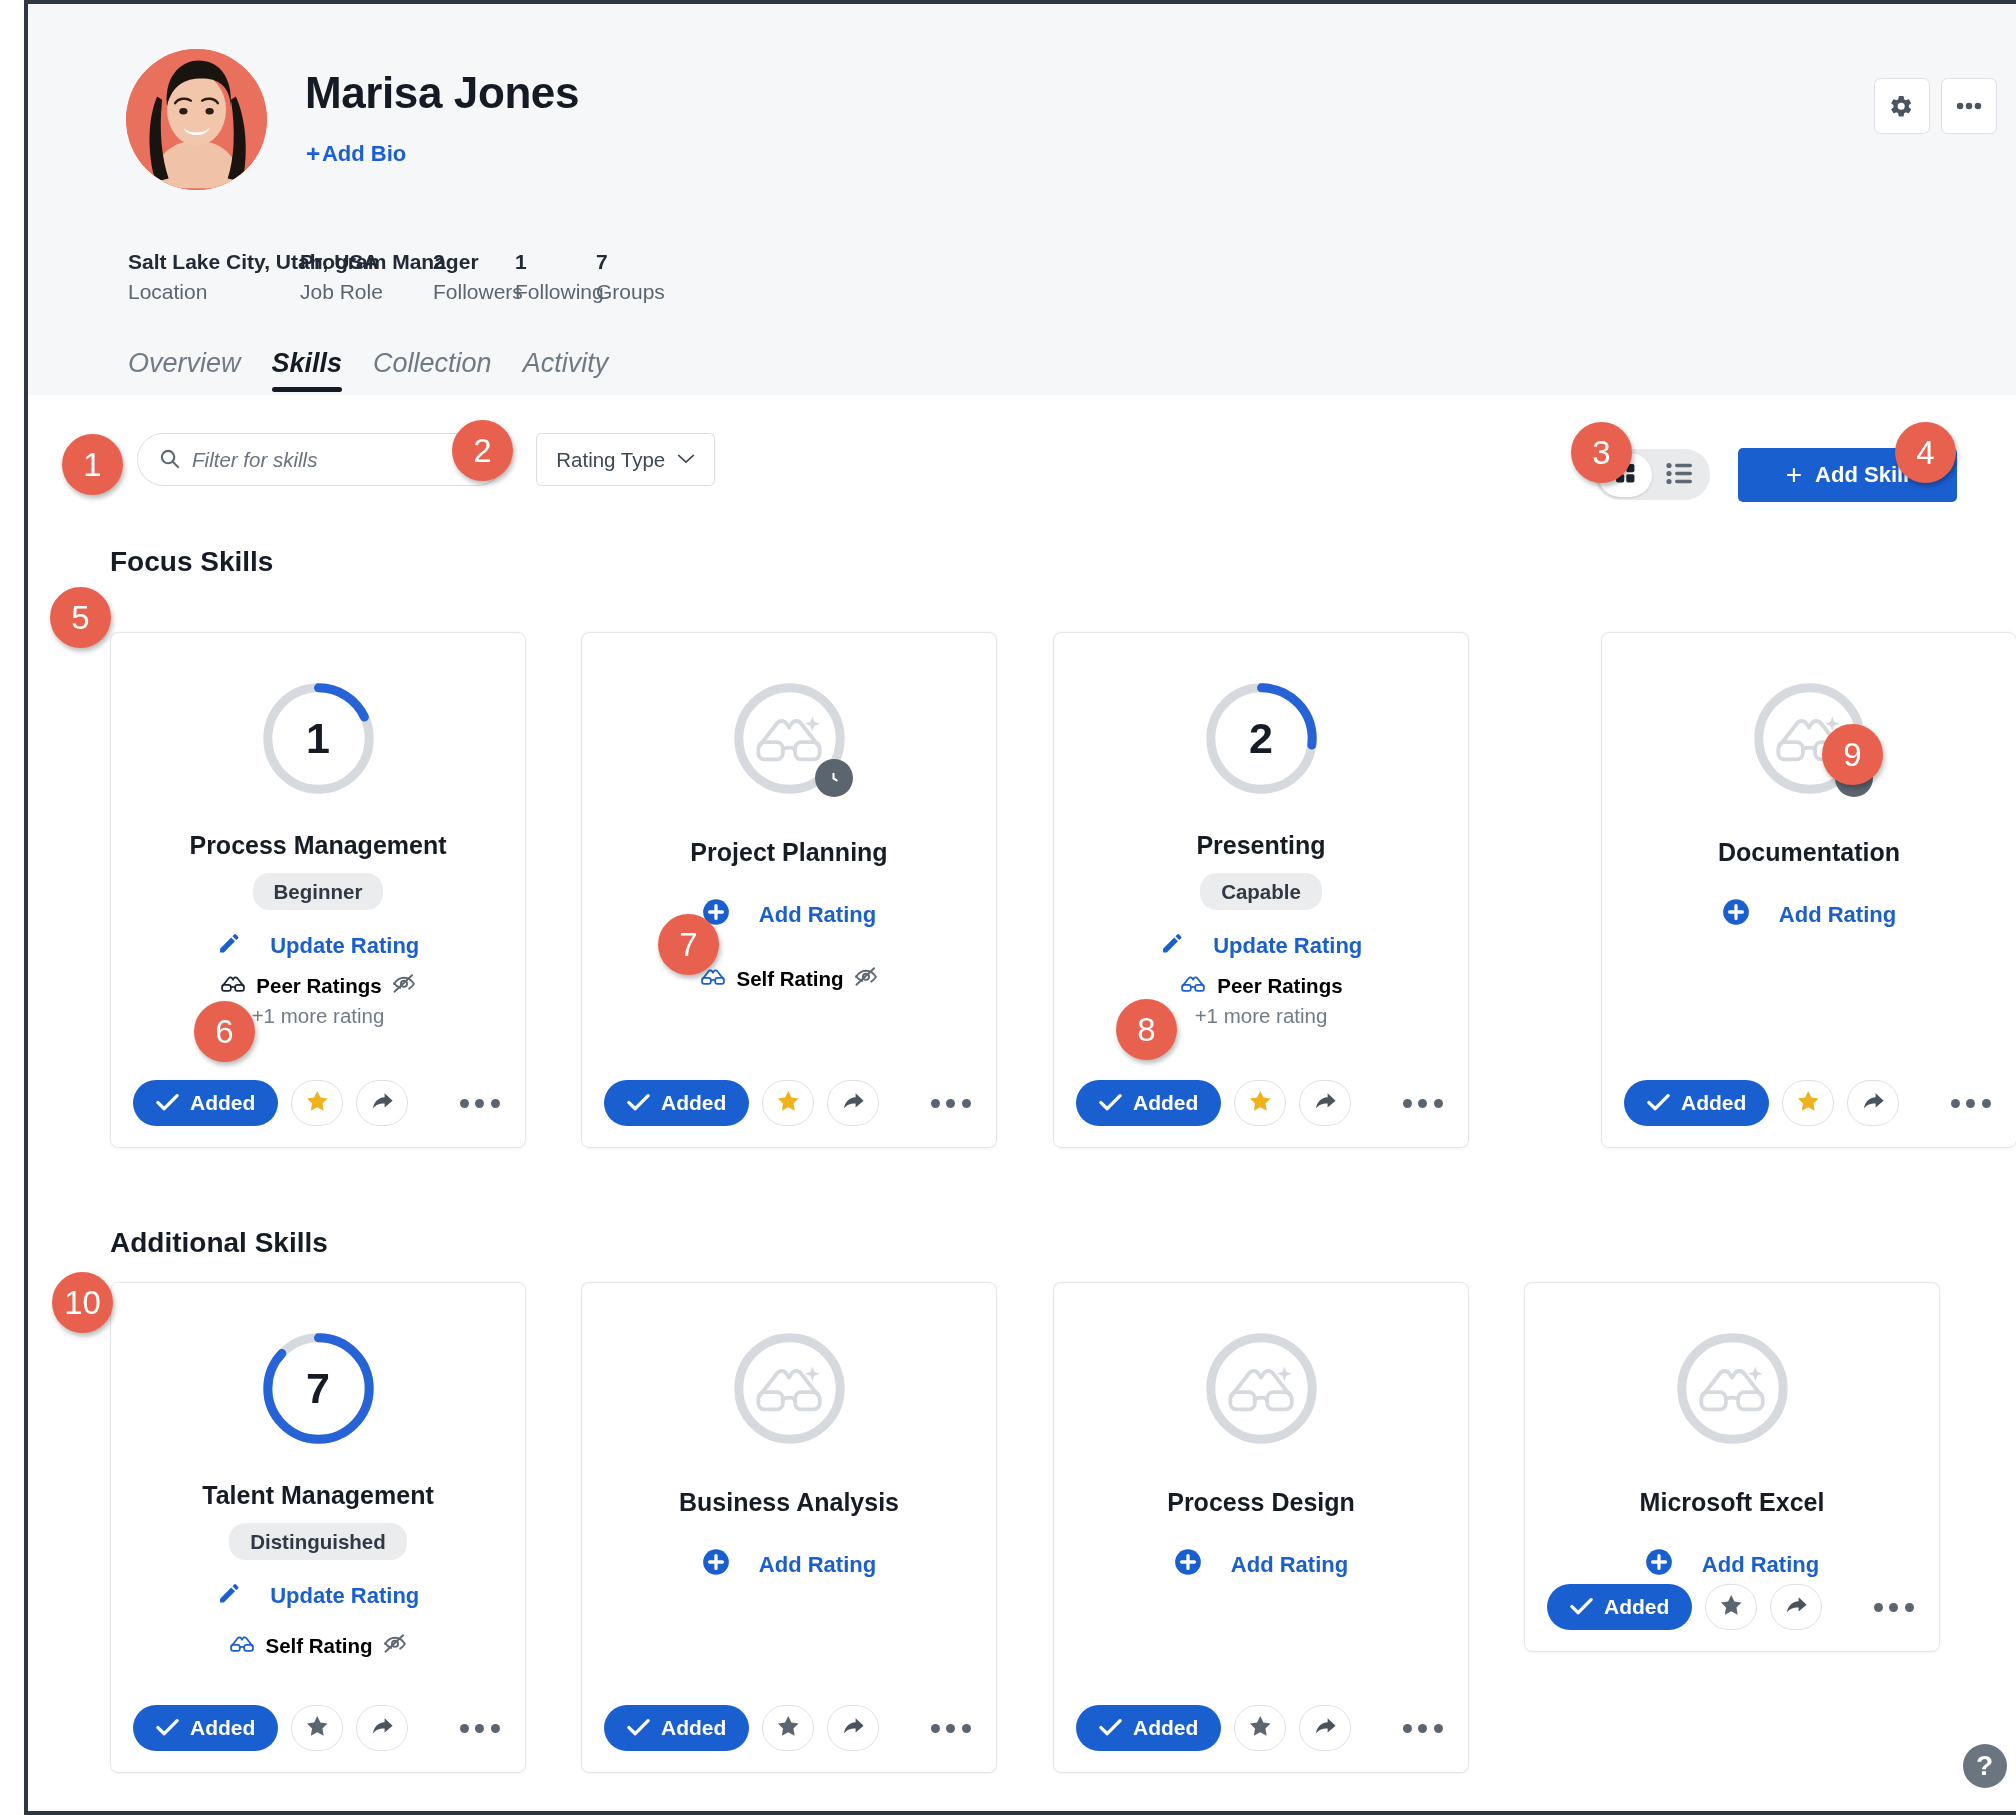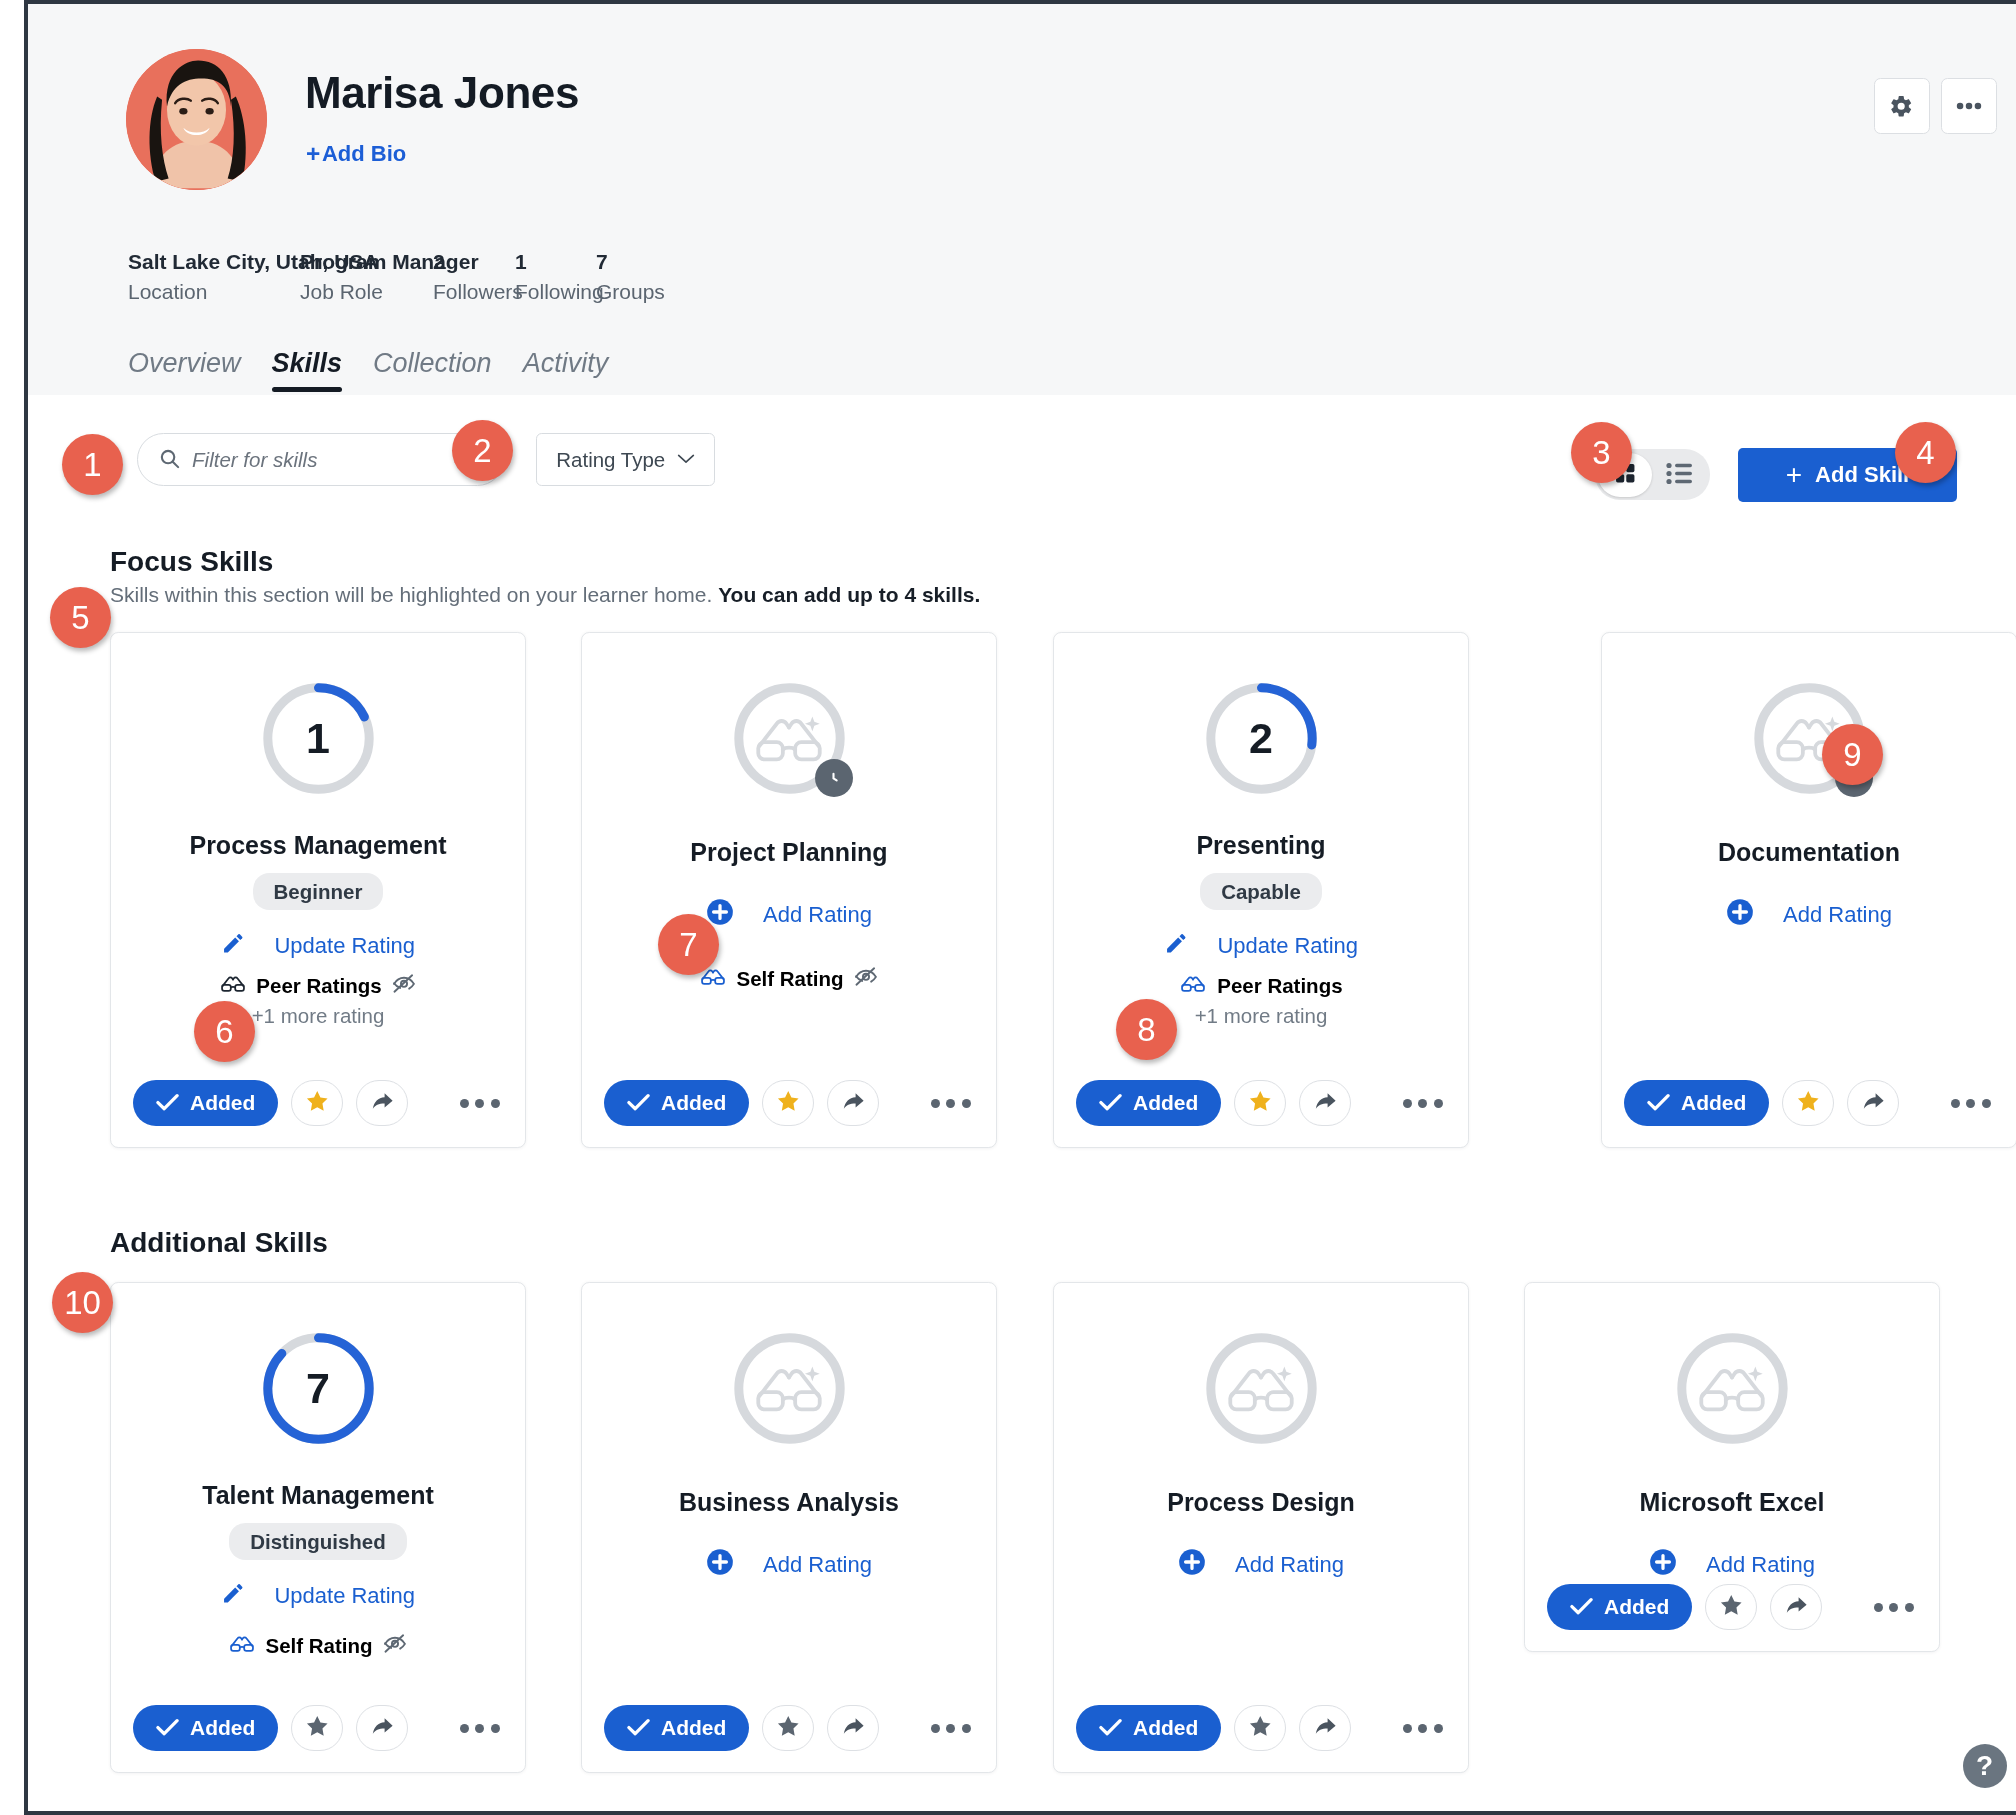--- a/index.html
+++ b/index.html
@@ -275,21 +275,21 @@
     font-size: 20.5px;
     font-weight: 700;
     color: #303a45;
   }
   .rating-link {
     display: flex;
     align-items: center;
     gap: 29px;
     color: #1a5fd0;
     font-size: 22px;
-    font-weight: 400;
+    font-weight: 700;
     cursor: pointer;
   }
   .rating-meta {
     display: flex;
     align-items: center;
     gap: 9.8px;
     font-size: 20.5px;
     font-weight: 700;
     color: #000000;
   }
@@ -497,23 +497,20 @@
       </span>
     </div>
   </div>
 
   <div id="add-skill-btn">
     <span class="plus">+</span>
     <span class="lbl">Add Skill</span>
   </div>
 
   <div class="section-title" style="top:542px">Focus Skills</div>
-  <div class="section-desc" style="top:579px">
-    <span>Skills within this section will be highlighted on your learner home. </span><b>You can add up to 4 skills.</b>
-  </div>
 
   <div id="focus-grid">
       <div class="card" style="left: 82px; top: 628px; height: 516px;">
         <div class="inner">
           <div class="ring-wrap">
             <svg width="121" height="121" viewBox="0 0 148 148">
               <circle cx="74" cy="74" r="62" fill="none" stroke="#d6d9dd" stroke-width="11"></circle>
               <circle cx="74" cy="74" r="62" fill="none" stroke="#2563d6" stroke-width="11" stroke-linecap="round" stroke-dasharray="70.1 319.4" transform="rotate(-90 74 74)"></circle>
             </svg>
             <div class="ring-num">1</div>

